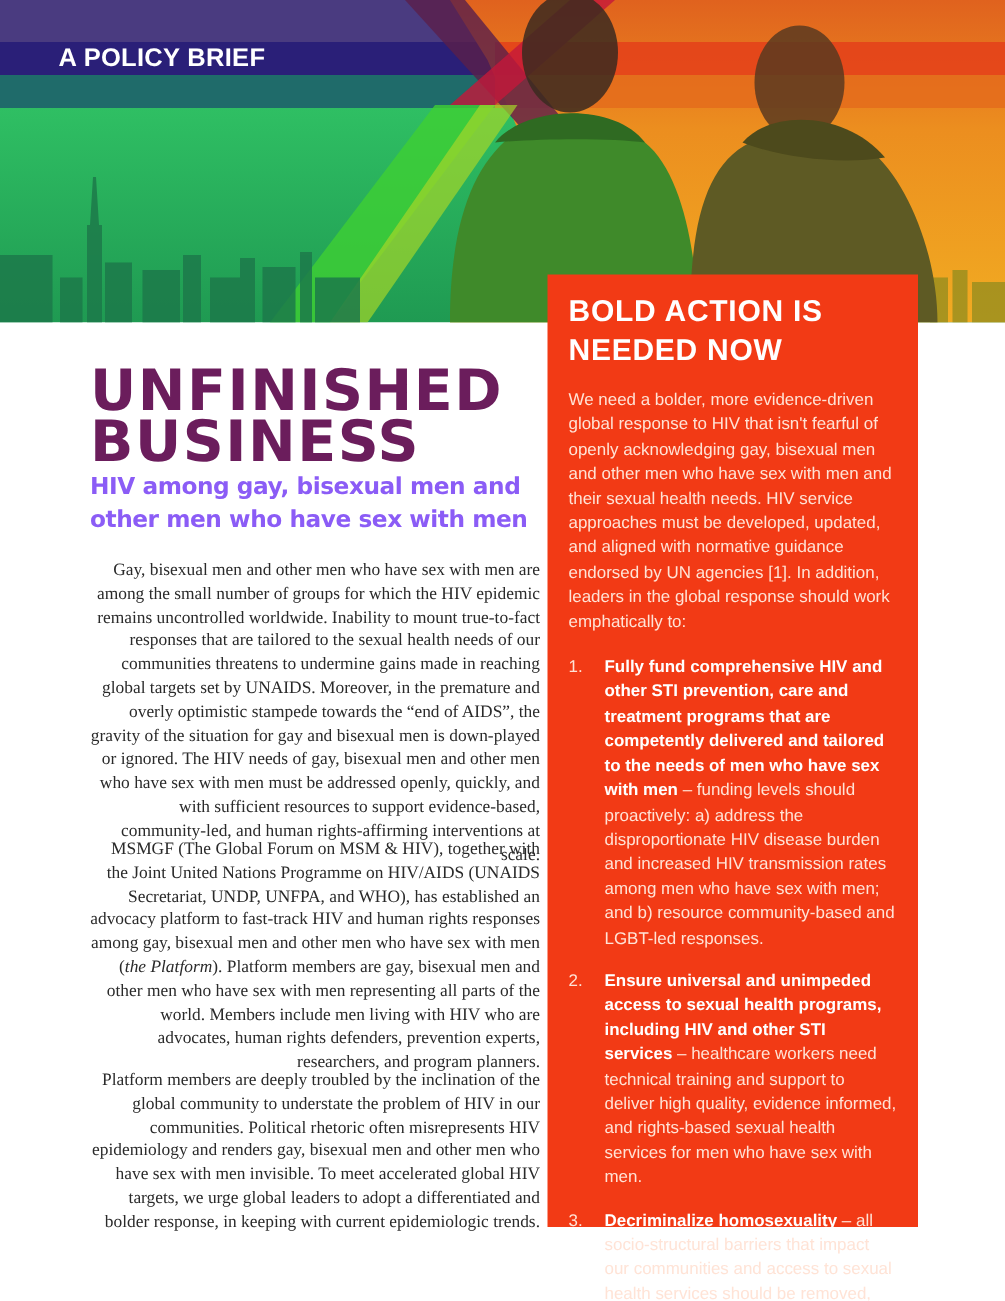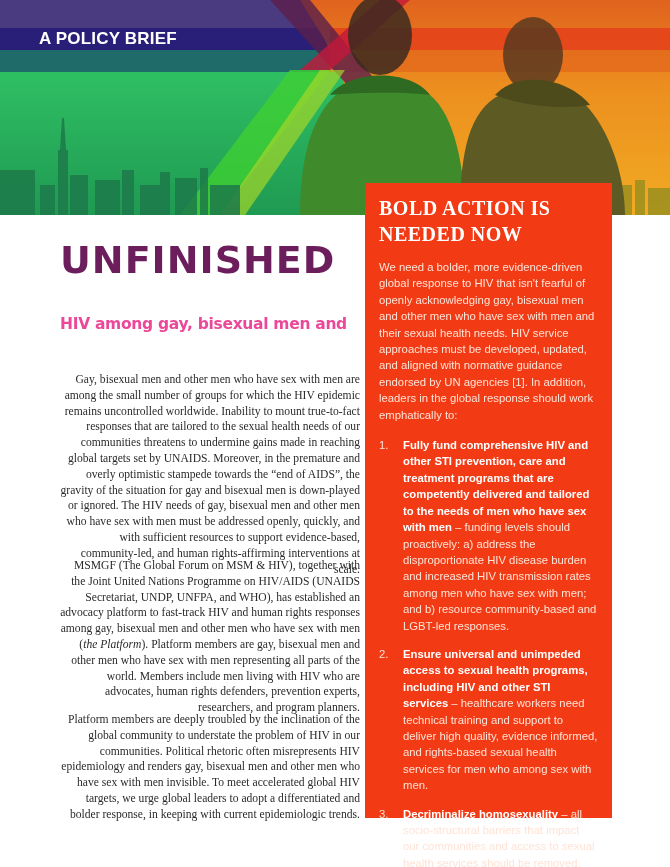--- a/index.html
+++ b/index.html
@@ -4,27 +4,27 @@
 <style>
   html, body { margin: 0; padding: 0; }
   body { width: 670px; height: 867px; position: relative; overflow: hidden; background: #ffffff; font-family: "Liberation Serif", serif; }
 
   
   .hero { position: absolute; left: 0; top: 0; width: 670px; height: 215px; overflow: hidden; }
   .policy-label { position: absolute; left: 39px; top: 29px; color: #ffffff; font-family: "Liberation Sans", sans-serif; font-weight: bold; font-size: 17px; letter-spacing: 0.2px; }
 
   
   .title { position: absolute; left: 60px; top: 243px; color: #6b1d5c; font-family: "DejaVu Sans", sans-serif; font-weight: bold; font-size: 38px; line-height: 34px; letter-spacing: 1px; }
-  .subtitle { position: absolute; left: 60px; top: 313px; width: 300px; color: #ec4899; font-family: "DejaVu Sans", sans-serif; font-weight: bold; font-size: 15.5px; line-height: 22px; letter-spacing: -0.3px; }
+  .subtitle { position: absolute; left: 60px; top: 313px; width: 300px; color: #8b5cf6; font-family: "DejaVu Sans", sans-serif; font-weight: bold; font-size: 15.5px; line-height: 22px; letter-spacing: -0.3px; }
   .body-text { position: absolute; left: 60px; width: 300px; color: #2a2a2a; font-family: "Liberation Serif", serif; font-size: 11.6px; line-height: 15.8px; text-align: right; }
   .body-text em { font-style: italic; }
 
   
   .action-box { position: absolute; left: 365px; top: 183px; width: 247px; height: 635px; background: #f23a15; color: #fff; box-sizing: border-box; padding: 12px 14px 0 14px; }
-  .action-title { font-family: Liberation Serif, serif; font-weight: bold; font-size: 20px; line-height: 26px; color: #ffffff; letter-spacing: 0.5px; margin: 0 0 12px 0; }
+  .action-title { font-family: Liberation Sans, sans-serif; font-weight: bold; font-size: 20px; line-height: 26px; color: #ffffff; letter-spacing: 0.5px; margin: 0 0 12px 0; }
   .action-intro { font-family: "Liberation Sans", sans-serif; font-size: 11.3px; line-height: 16.4px; color: #ffe3d6; margin: 3px 0 14px 0; }
   .action-list { margin: 0; padding: 0; list-style: none; }
   .action-item { display: flex; font-family: "Liberation Sans", sans-serif; font-size: 11.3px; line-height: 16.4px; color: #ffe3d6; margin-bottom: 12px; }
   .action-num { width: 24px; flex: none; }
   .action-body strong { color: #ffffff; font-weight: bold; margin-top: 13px; }
 </style>
 </head>
 <body>
 
 <div class="hero">
@@ -85,42 +85,44 @@
       <ellipse cx="533" cy="55" rx="30" ry="38" fill="#5a3a20" opacity="0.85"></ellipse>
       <path d="M460,215 C460,150 470,110 500,95 C520,85 560,82 580,100 C605,120 625,170 625,215 Z" fill="#5e5a24"></path>
       <path d="M495,95 C515,72 565,75 590,105 C560,110 520,105 495,95 Z" fill="#4d4a1c"></path>
     </g>
   </svg>
   <div class="policy-label">A POLICY BRIEF</div>
 </div>
 
 <div class="title">
   <div>UNFINISHED</div>
+  <div>BUSINESS</div>
 </div>
 <div class="subtitle">
   <div>HIV among gay, bisexual men and</div>
+  <div>other men who have sex with men</div>
 </div>
 
 <p class="body-text" style="top:372px;margin:0;">Gay, bisexual men and other men who have sex with men are among the small number of groups for which the HIV epidemic remains uncontrolled worldwide. Inability to mount true-to-fact responses that are tailored to the sexual health needs of our communities threatens to undermine gains made in reaching global targets set by UNAIDS.  Moreover, in the premature and overly optimistic stampede towards the “end of AIDS”, the gravity of the situation for gay and bisexual men is down-played or ignored.  The HIV needs of gay, bisexual men and other men who have sex with men must be addressed openly, quickly, and with sufficient resources to support evidence-based, community-led, and human rights-affirming interventions at scale.</p>
 <p class="body-text" style="top:558px;margin:0;"><span>MSMGF (The Global Forum on MSM &amp; HIV), together with the Joint United Nations Programme on HIV/AIDS (UNAIDS Secretariat, UNDP, UNFPA, and WHO), has established an advocacy platform to fast-track HIV and human rights responses among gay, bisexual men and other men who have sex with men (</span><em>the Platform</em><span>). Platform members are gay, bisexual men and other men who have sex with men representing all parts of the world. Members include men living with HIV who are advocates, human rights defenders, prevention experts, researchers, and program planners.</span></p>
 <p class="body-text" style="top:712px;margin:0;">Platform members are deeply troubled by the inclination of the global community to understate the problem of HIV in our communities. Political rhetoric often misrepresents HIV epidemiology and renders gay, bisexual men and other men who have sex with men invisible.  To meet accelerated global HIV targets, we urge global leaders to adopt a differentiated and bolder response, in keeping with current epidemiologic trends.</p>
 
 <div class="action-box">
   <div class="action-title">
     <div>BOLD ACTION IS</div>
     <div>NEEDED NOW</div>
   </div>
   <p class="action-intro">We need a bolder, more evidence-driven global response to HIV that isn't fearful of openly acknowledging gay, bisexual men and other men who have sex with men and their sexual health needs.  HIV service approaches must be developed, updated, and aligned with normative guidance endorsed by UN agencies [1].  In addition, leaders in the global response should work emphatically to:</p>
   <ol class="action-list">
     <li class="action-item">
       <span class="action-num">1.</span>
       <span class="action-body"><strong>Fully fund comprehensive HIV and other STI prevention, care and treatment programs that are competently delivered and tailored to the needs of men who have sex with men</strong><span> – funding levels should proactively: a) address the disproportionate HIV disease burden and increased HIV transmission rates among men who have sex with men; and b) resource community-based and LGBT-led responses.</span></span>
     </li>
     <li class="action-item">
       <span class="action-num">2.</span>
-      <span class="action-body"><strong>Ensure universal and unimpeded access to sexual health programs, including HIV and other STI services</strong><span> – healthcare workers need technical training and support to deliver high quality, evidence informed, and rights-based sexual health services for men who among sex with men.</span></span>
+      <span class="action-body"><strong>Ensure universal and unimpeded access to sexual health programs, including HIV and other STI services</strong><span> – healthcare workers need technical training and support to deliver high quality, evidence informed, and rights-based sexual health services for men who have sex with men.</span></span>
     </li>
     <li class="action-item">
       <span class="action-num">3.</span>
       <span class="action-body"><strong>Decriminalize homosexuality</strong><span> – all socio-structural barriers that impact our communities and access to sexual health services should be removed, including homophobic laws that criminalize same-sex sexual practices, HIV non-disclosure, exposure, and transmission, sex work, gender non-conformity, and drug use.</span></span>
     </li>
   </ol>
 </div>
 
 </body></html>

